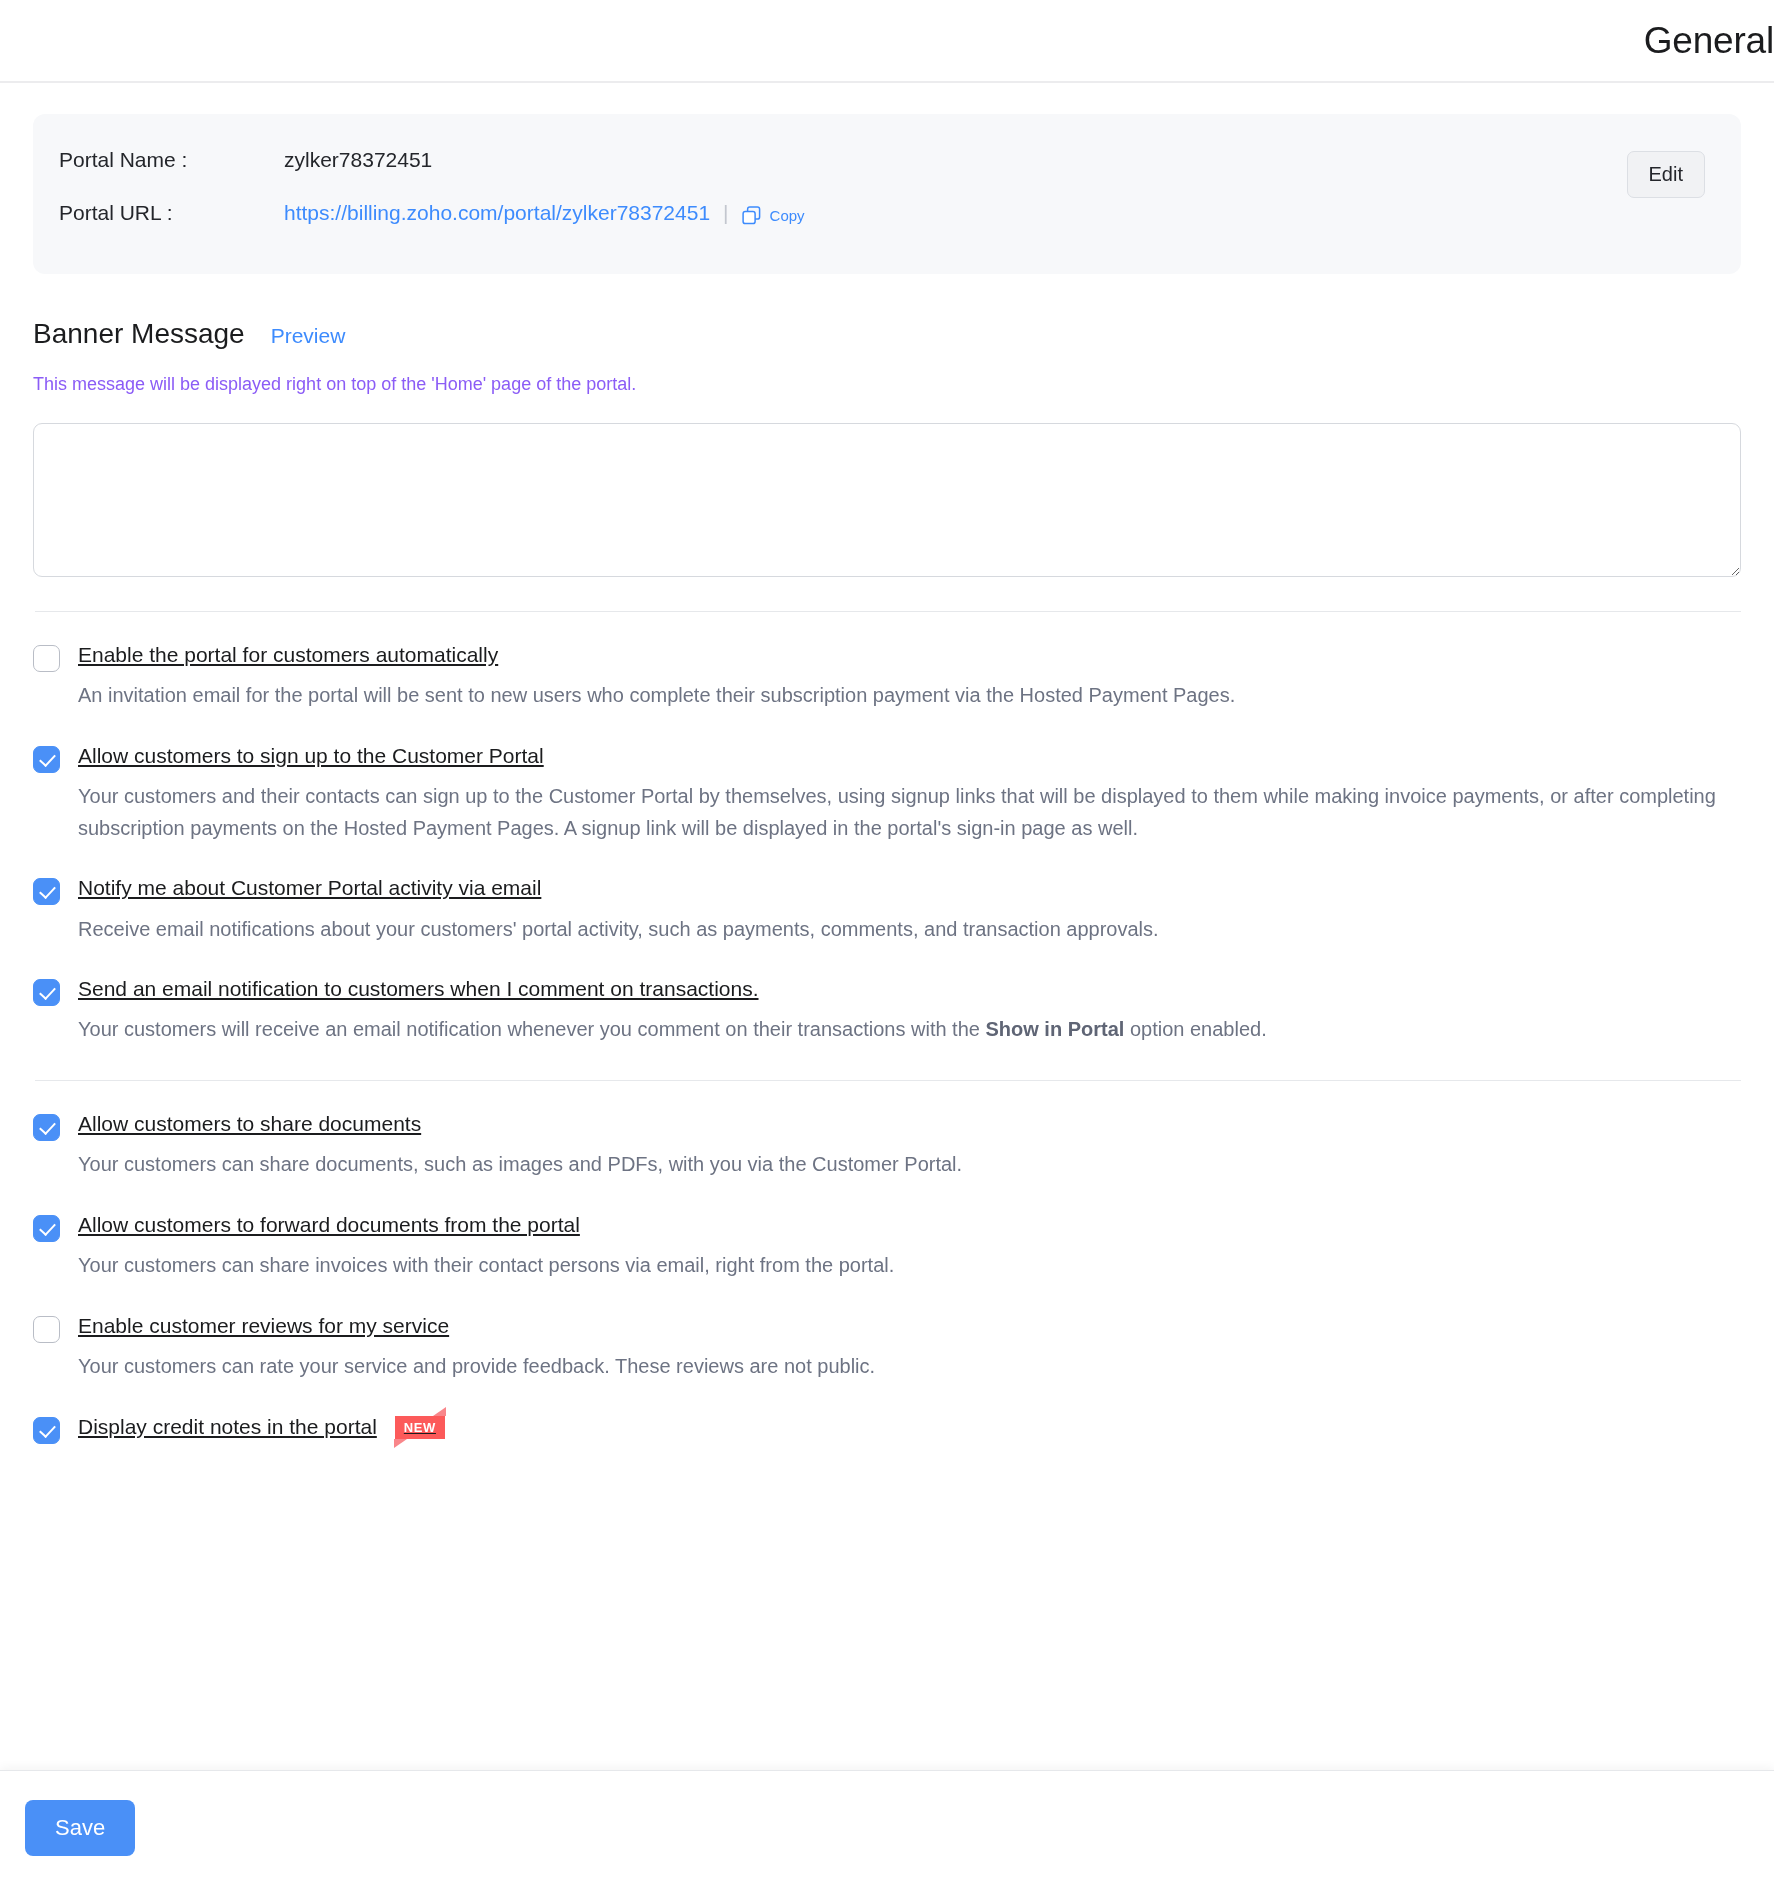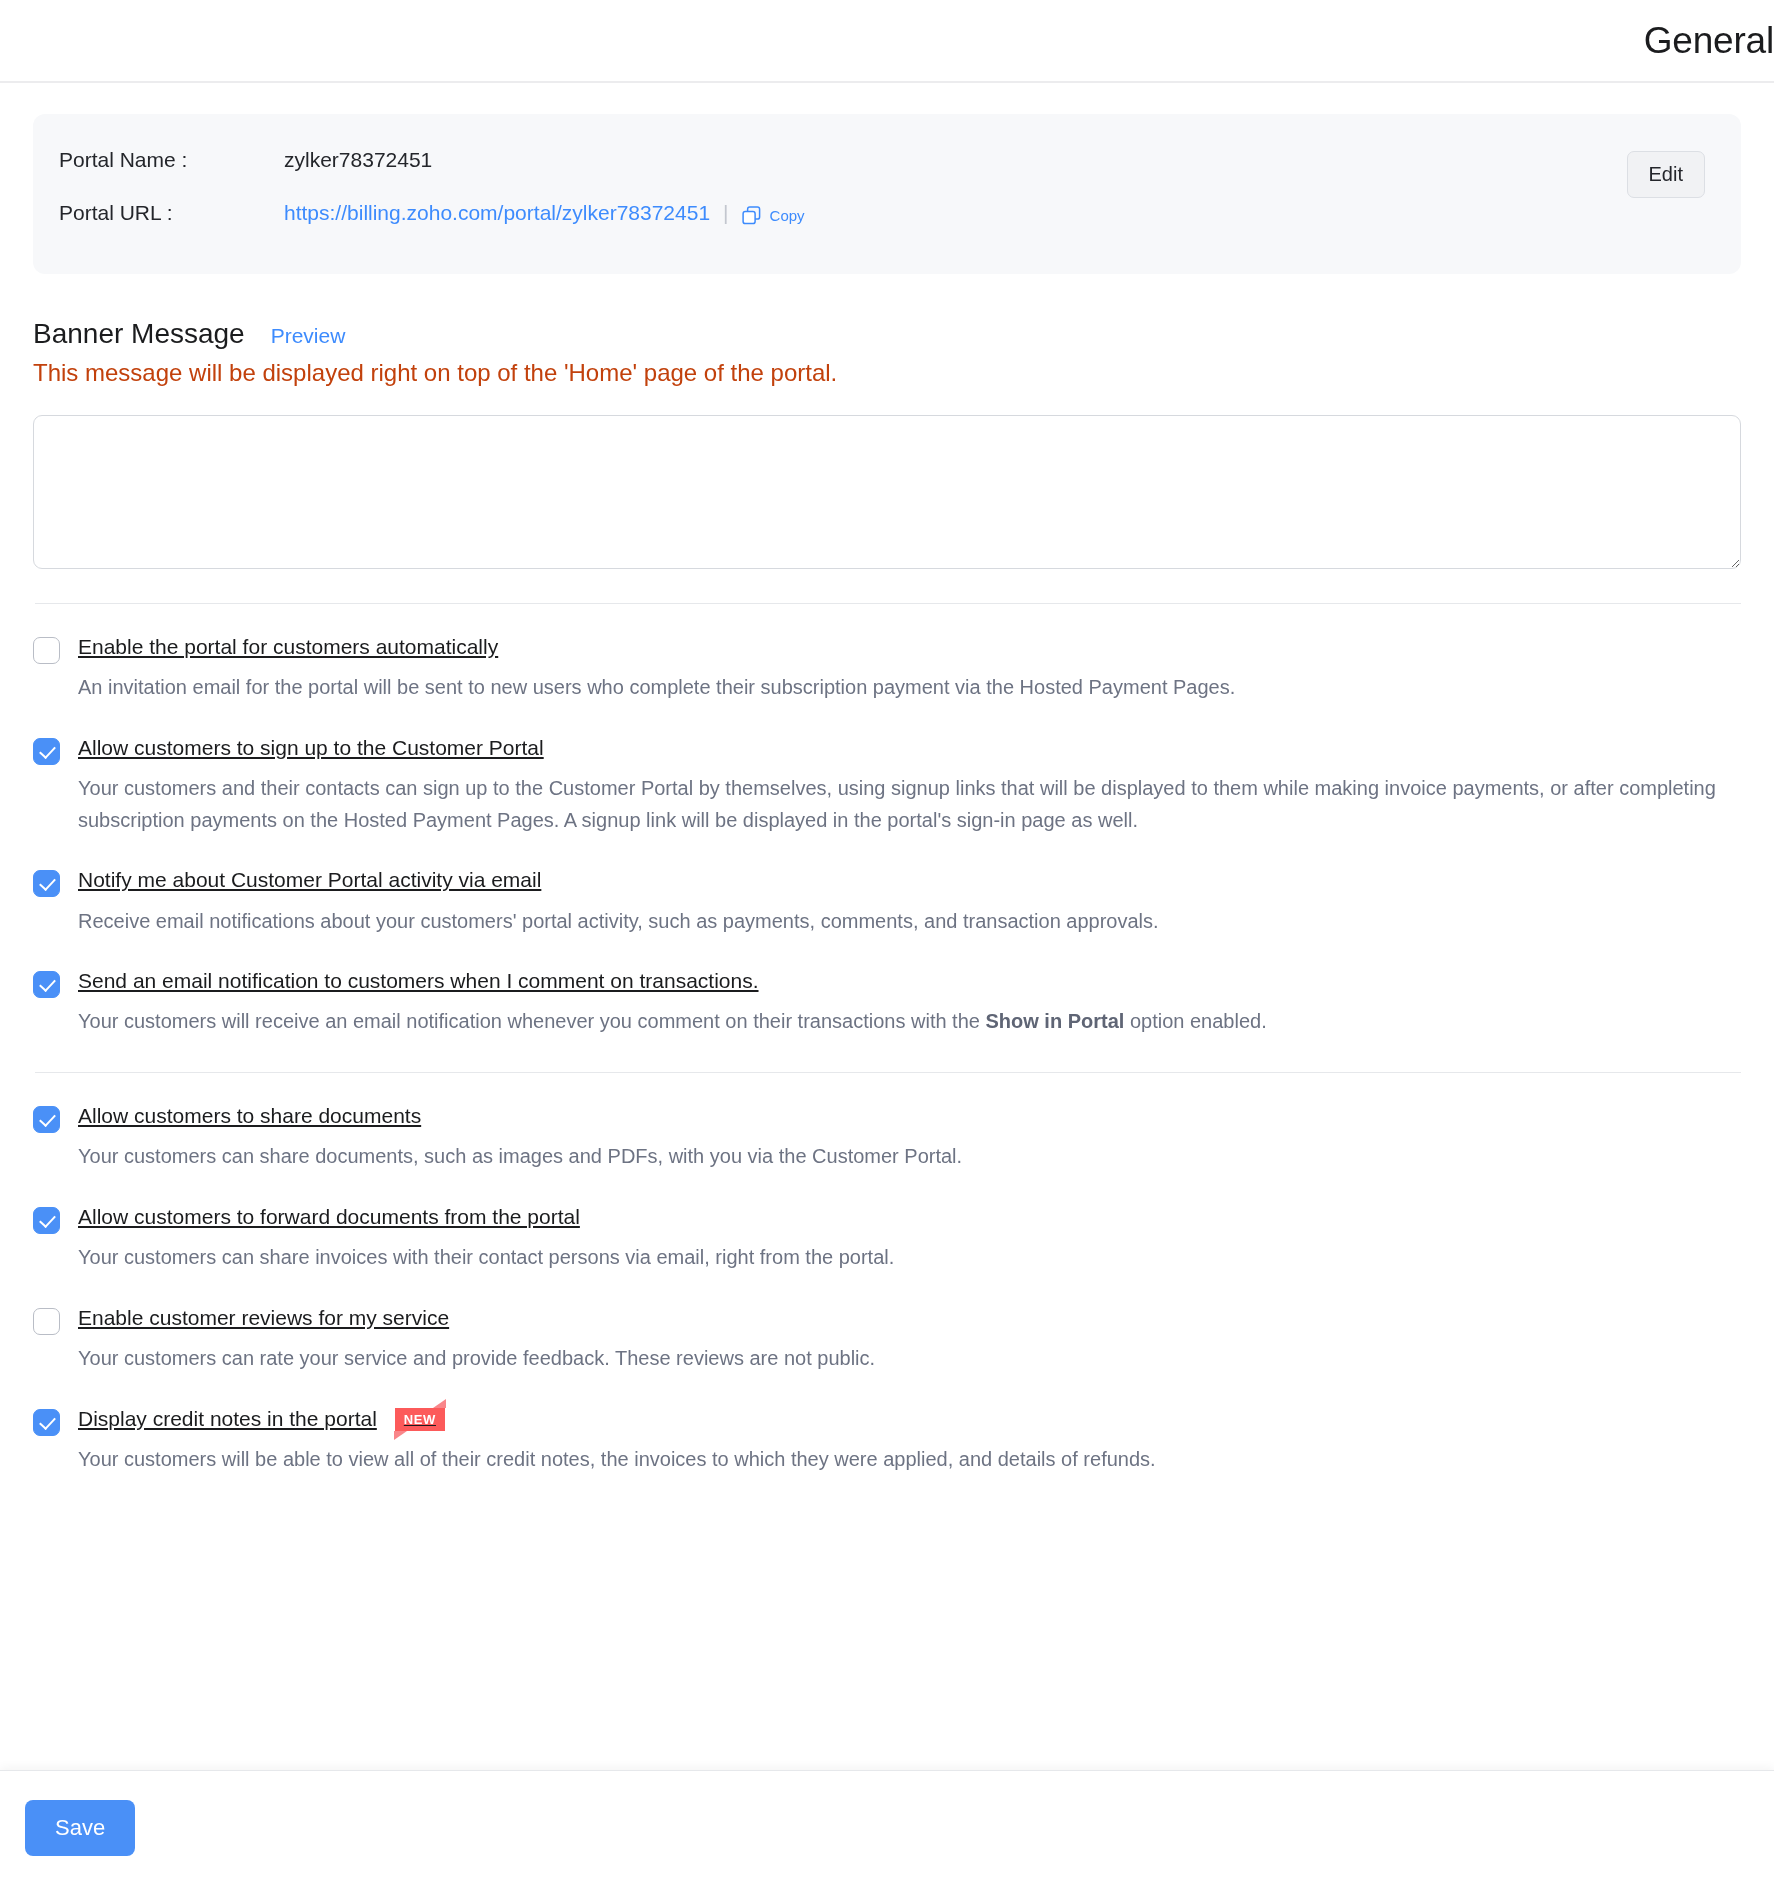--- a/index.html
+++ b/index.html
@@ -109,23 +109,23 @@
     color: #1b1c1e;
     font-weight: 400;
   }
   .banner-preview {
     font-size: 21px;
     color: #3d8bfd;
     text-decoration: none;
     cursor: pointer;
   }
   .banner-desc {
-    margin-top: 9px;
-    font-size: 24px;
-    color: #c2410c;
+    margin-top: 24px;
+    font-size: 18px;
+    color: #8b5cf6;
   }
   .banner-textarea {
     margin-top: 28px;
     width: 1708px;
     height: 154px;
     border: 1px solid #d6d9de;
     border-radius: 9px;
     resize: vertical;
     padding: 14px 16px;
     font-size: 20px;
@@ -355,21 +355,20 @@
       </div>
     </div>
 
     <div class="option">
       <div class="cbx checked"></div>
       <div class="option-body">
         <div class="option-label">
           <span>Display credit notes in the portal</span>
           <span class="new-badge">NEW</span>
         </div>
-        <div class="option-desc">Your customers will be able to view all of their credit notes, the invoices to which they were applied, and details of refunds.</div>
       </div>
     </div>
 
   </div>
 
 </div>
 
 <div class="save-bar">
   <button class="save-btn">Save</button>
 </div>

